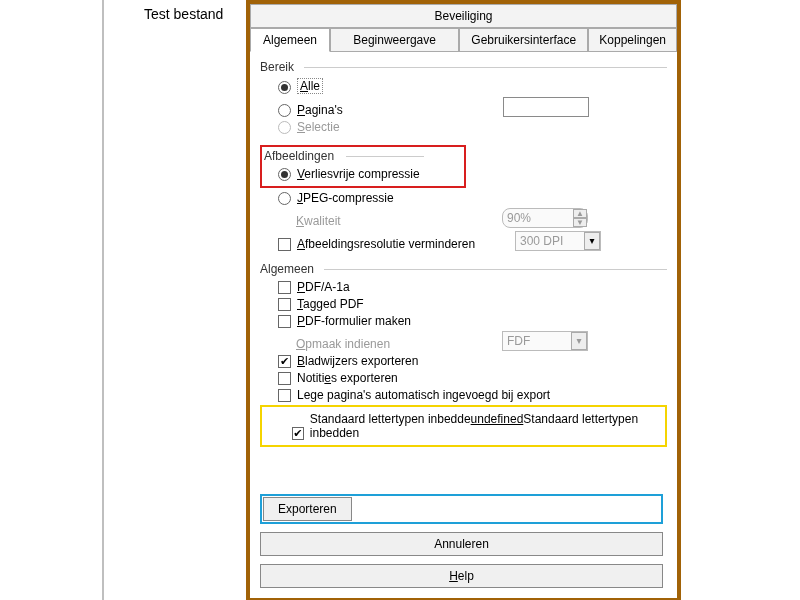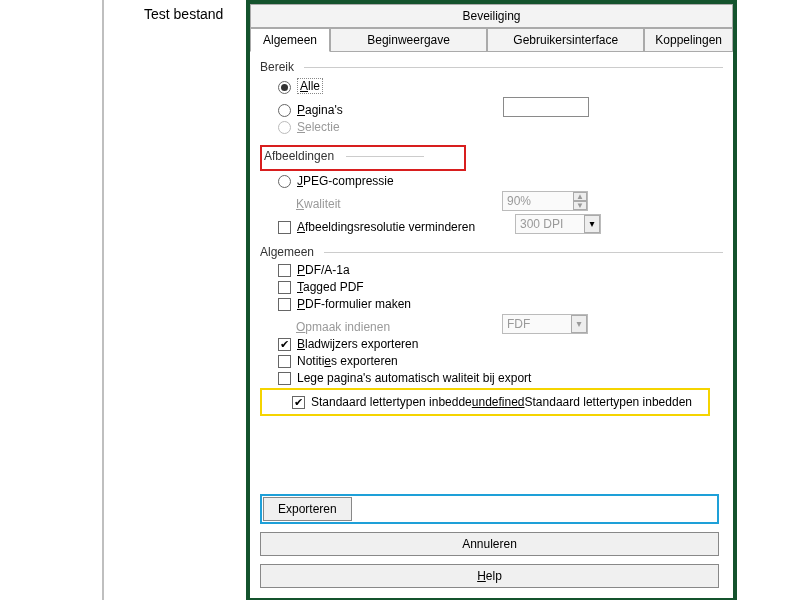--- a/index.html
+++ b/index.html
@@ -26,23 +26,23 @@
     position: absolute;
     left: 136px;
     top: 6px;
     font-size: 14px;
     margin-left: 8px;
   }
   .dialog {
     position: absolute;
     left: 246px;
     top: 0;
-    width: 491px;
+    width: 435px;
     height: 600px;
-    border: 4px solid #14532d;
+    border: 4px solid #a16207;
     background: #f3f3f3;
   }
   .tabbar {
     display: flex;
     flex-wrap: wrap;
     background: #f3f3f3;
   }
   .tabrow { display: flex; width: 100%; }
   .tab {
     padding: 4px 10px;
@@ -163,29 +163,33 @@
       </div>
       <div class="opt-row disabled">
         <span class="radio"></span>
         <span class="labeltxt"><span class=""><span class="mnemonic">S</span>electie</span></span>
       </div>
     </div>
 
     <div class="section">
       <span class="highlight-red">
         <div class="section-title" style="--lineoff:82px; width:160px">Afbeeldingen</div>
+        <div class="opt-row" style="margin-left:14px">
+          <span class="radio sel"></span>
+          <span class="labeltxt"><span class=""><span class="mnemonic">V</span>erliesvrije compressie</span></span>
+        </div>
       </span>
       <div class="opt-row">
         <span class="radio"></span>
         <span class="labeltxt"><span class=""><span class="mnemonic">J</span>PEG-compressie</span></span>
       </div>
       <div class="opt-row indent2 disabled">
         <span class="labeltxt rowlabel"><span class=""><span class="mnemonic">K</span>waliteit</span></span>
         <span class="spinwrap">
-          <input class="field dis" style="width: 86px;" value="90%">
+          <input class="field dis" style="width: 86px; border-radius: 8px;" value="90%">
           <span class="spinbtn up">▲</span>
           <span class="spinbtn dn">▼</span>
         </span>
       </div>
       <div class="opt-row">
         <span class="check"></span>
         <span class="labeltxt rowlabel" style="width:212px"><span class=""><span class="mnemonic">A</span>fbeeldingsresolutie verminderen</span></span>
         <span class="selwrap">
           <input class="field dis" style="width: 86px;" value="300 DPI">
           <span class="selbtn">▾</span>
@@ -217,21 +221,21 @@
       <div class="opt-row">
         <span class="check sel"></span>
         <span class="labeltxt"><span class=""><span class="mnemonic">B</span>ladwijzers exporteren</span></span>
       </div>
       <div class="opt-row">
         <span class="check"></span>
         <span class="labeltxt"><span class="">Notiti<span class="mnemonic">e</span>s exporteren</span></span>
       </div>
       <div class="opt-row">
         <span class="check"></span>
-        <span class="labeltxt">Lege pagina's automatisch waliteit bij export</span>
+        <span class="labeltxt">Lege pagina's automatisch ingevoegd bij export</span>
       </div>
       <span class="highlight-yellow">
         <div class="opt-row" style="margin-left:14px">
           <span class="check sel"></span>
           <span class="labeltxt"><span>Standaard lettertypen inbedde<span class="mnemonic">undefined</span>Standaard lettertypen inbedden</span></span>
         </div>
       </span>
     </div>
 
     <div class="buttonbar">

